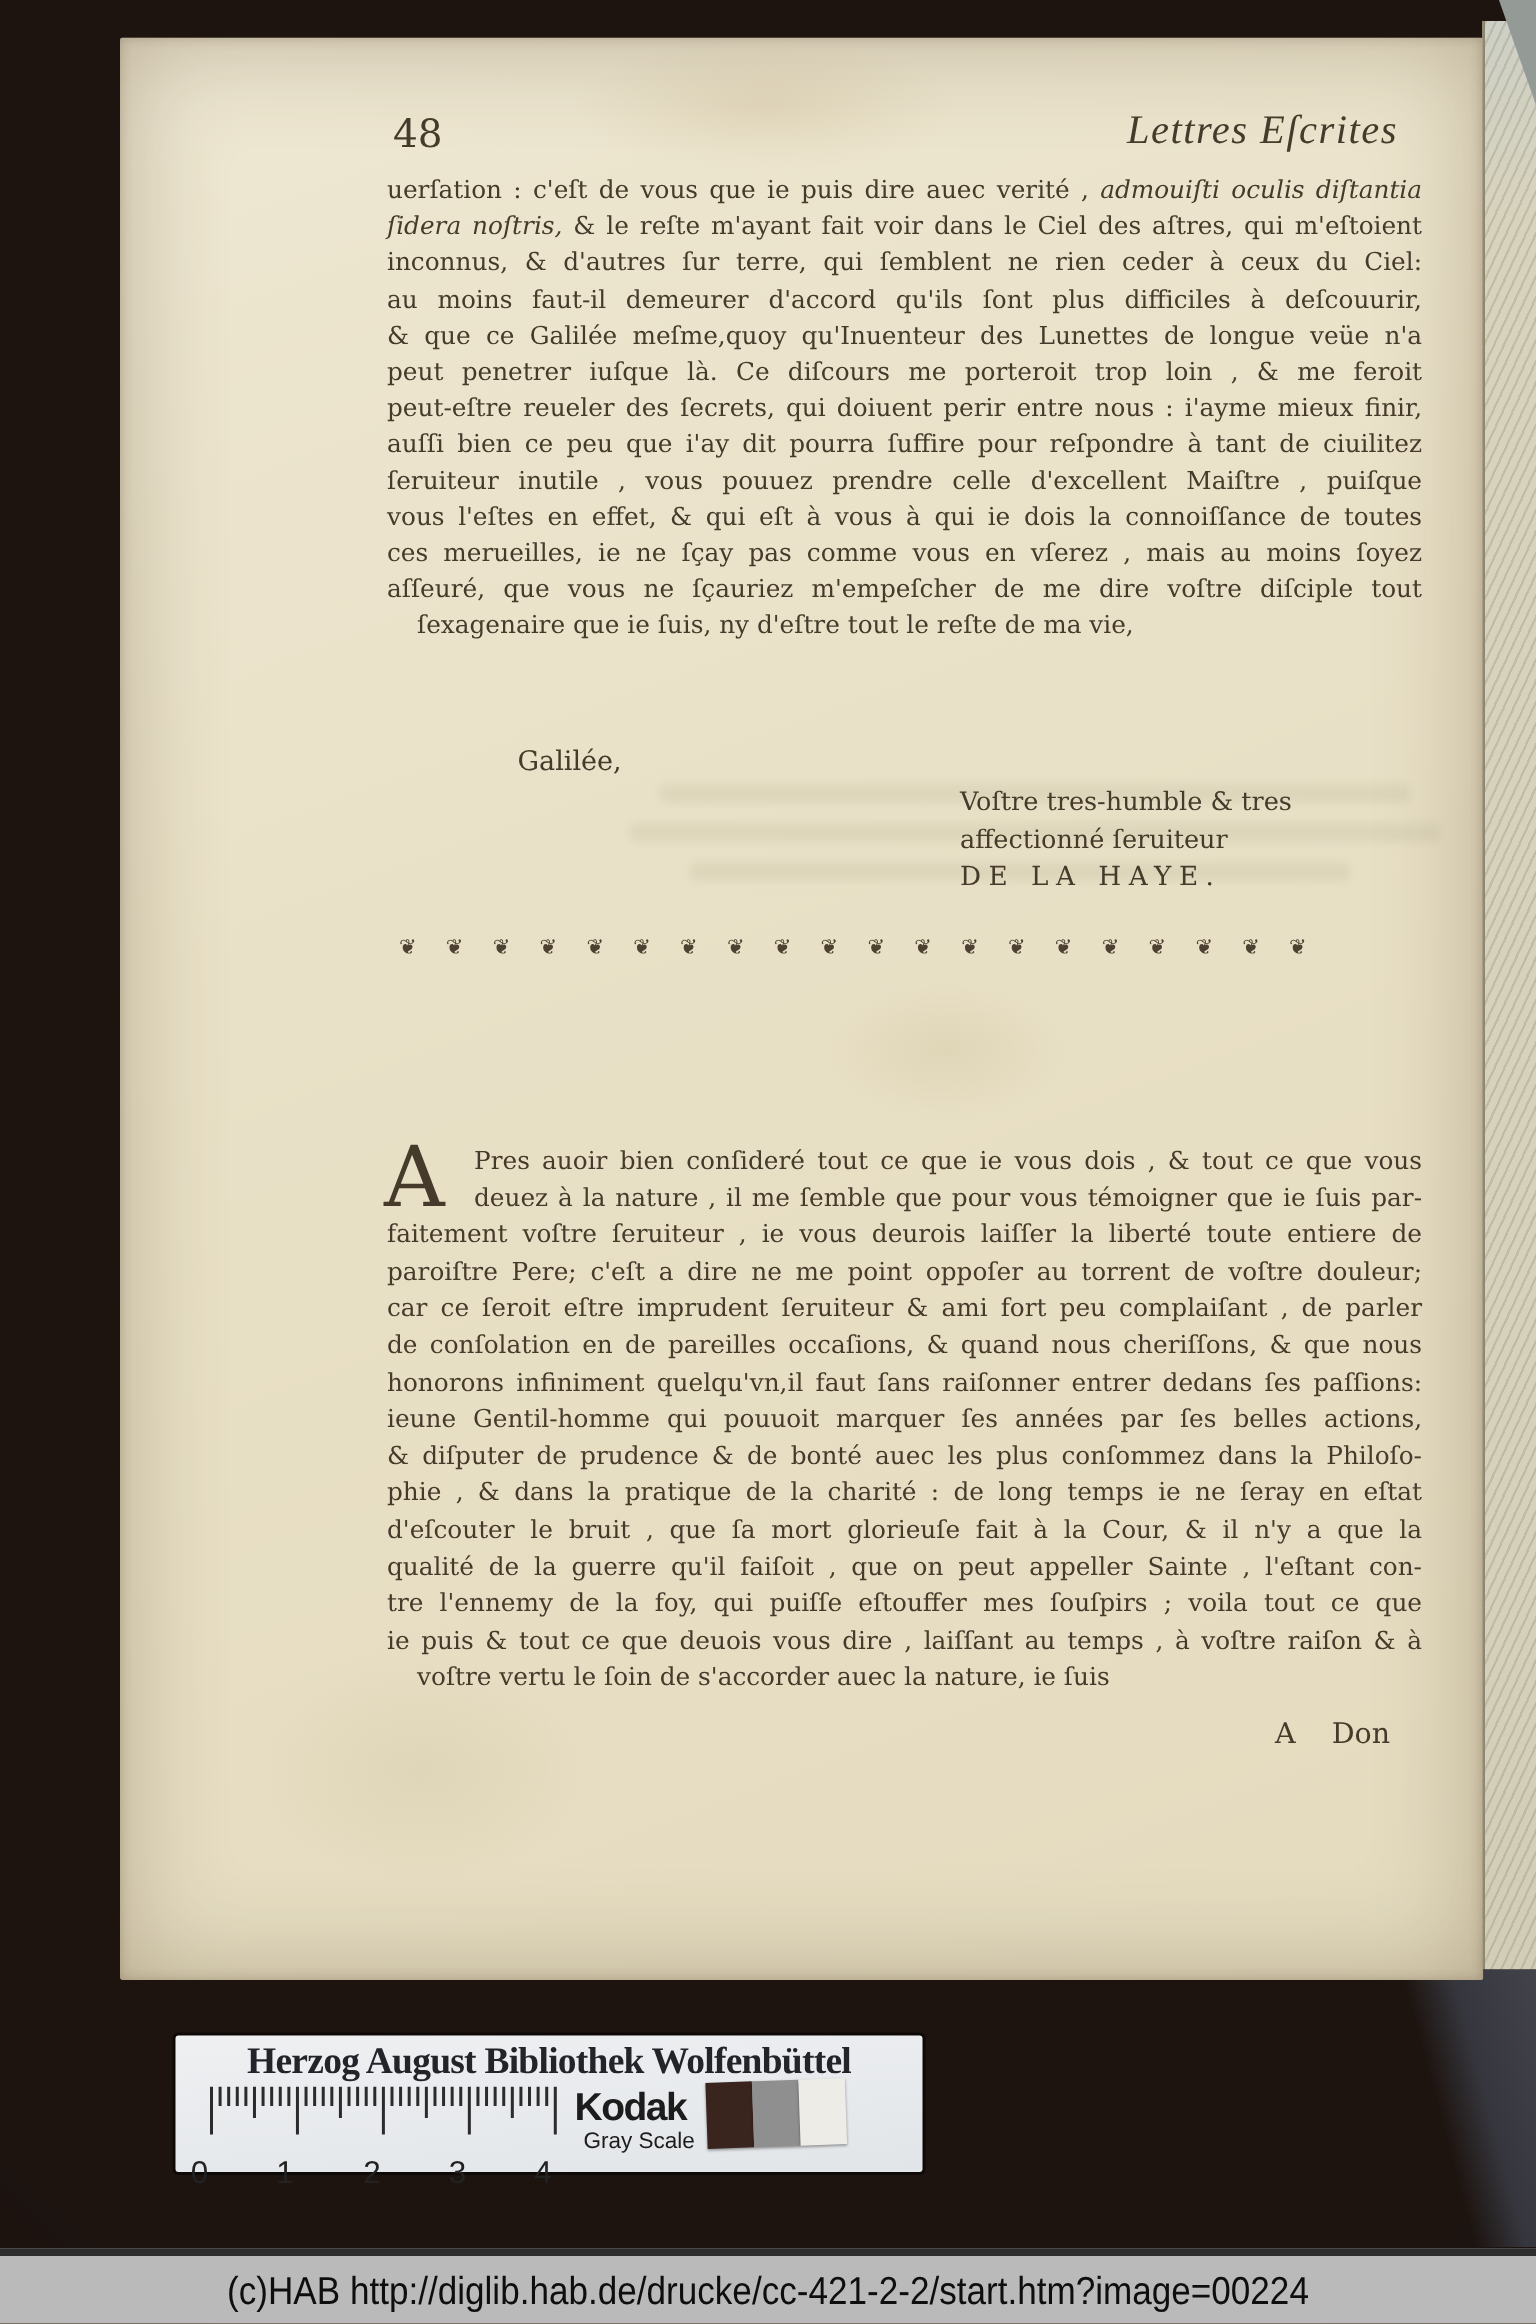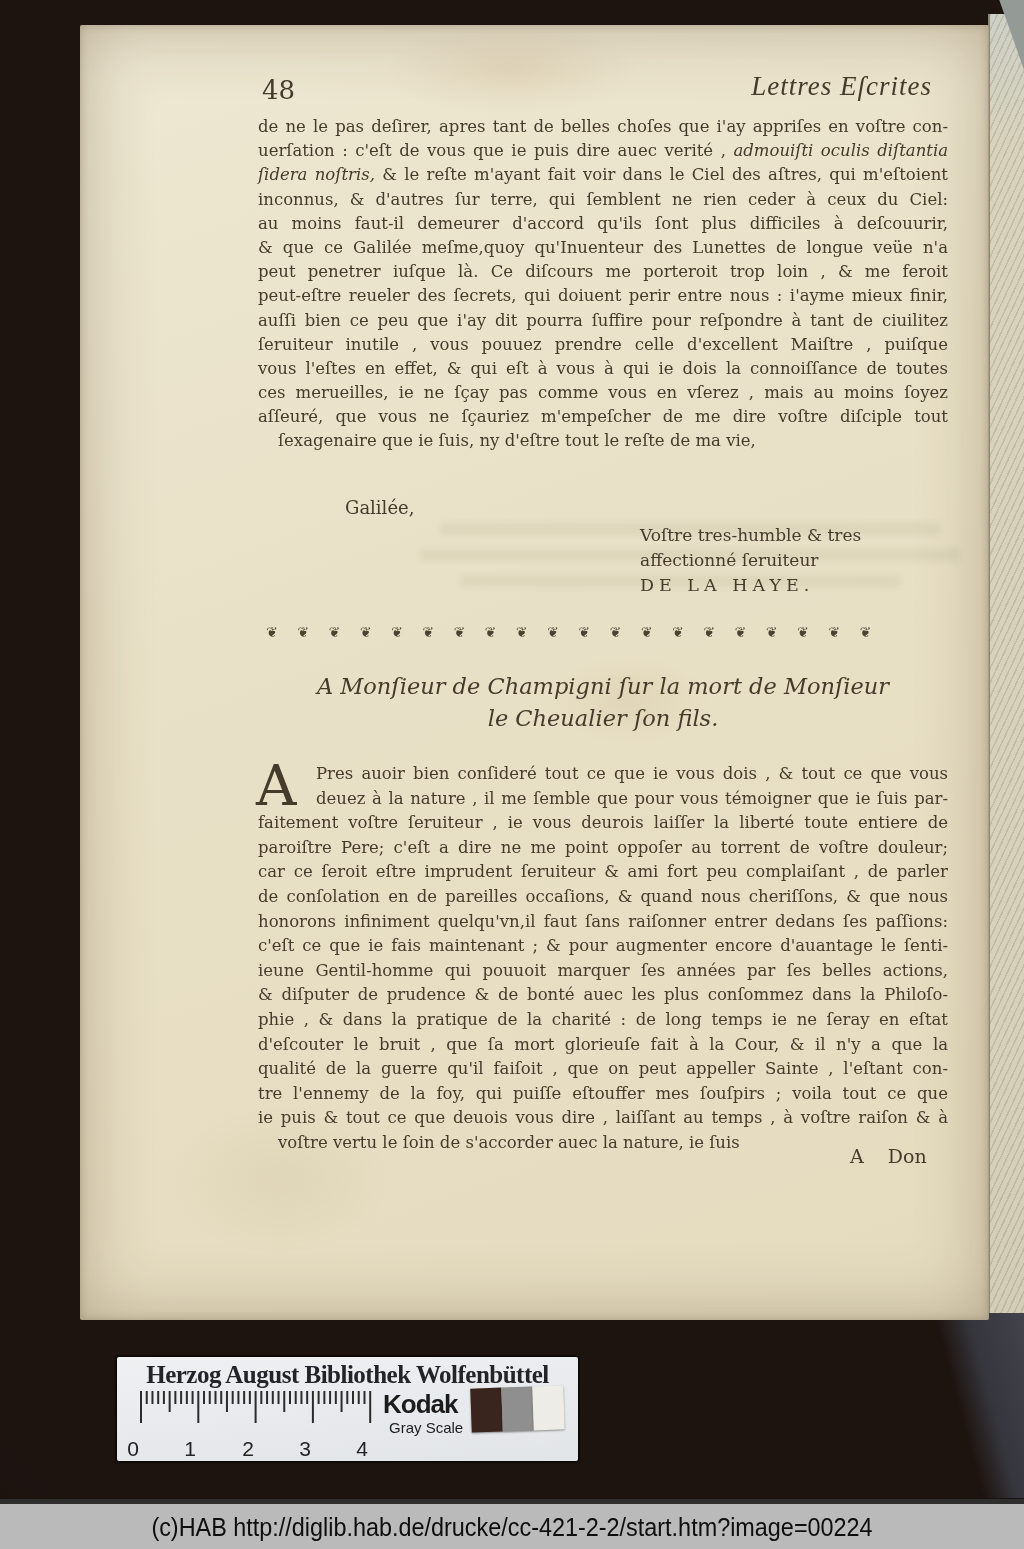--- a/index.html
+++ b/index.html
@@ -69,24 +69,24 @@
     font-family:"DejaVu Sans",sans-serif;font-size:14px;letter-spacing:19.5px;
     color:#4d4132;white-space:nowrap;overflow:hidden;
   }
   .heading{position:absolute;left:178px;top:645px;width:690px;text-align:center;
     font-style:italic;font-size:22.5px;line-height:32px;}
   .dropcap{position:absolute;left:176px;top:736px;font-size:56px;line-height:50px;}
   .catchword{position:absolute;left:770px;top:1120px;font-size:19px;word-spacing:18px;}
 
   
   .label-card{
-    position:absolute;left:117px;top:1357px;width:461px;height:104px;
+    position:absolute;left:117px;top:1357px;width:461px;height:91px;
     background:linear-gradient(175deg,#eef0f2 0%,#e2e5e8 100%);
     border-radius:2px;box-shadow:0 0 0 2px rgba(0,0,0,.55);
-    color:#23232a;font-family:"Liberation Serif",serif;
+    color:#23232a;font-family:"Liberation Serif",serif;padding-left:37px;
   }
   .label-title{position:absolute;left:0;top:4px;width:100%;text-align:center;
     font-weight:bold;font-size:25px;letter-spacing:-0.5px;}
   .ruler{position:absolute;left:8px;top:34px;}
   .ruler-num{position:absolute;top:80px;width:30px;text-align:center;
     font-family:"Liberation Sans",sans-serif;font-size:21px;color:#222;}
   .kodak{position:absolute;left:266px;top:32px;font-family:"Liberation Sans",sans-serif;
     font-weight:bold;font-size:26px;letter-spacing:-1px;color:#1c1c1c;}
   .grayscale{position:absolute;left:272px;top:62px;font-family:"Liberation Sans",sans-serif;
     font-size:15px;color:#1c1c1c;}
@@ -115,21 +115,20 @@
   <div class="stain s2"></div>
   <div class="stain s3"></div>
   <div class="showthrough st1"></div>
   <div class="showthrough st2"></div>
   <div class="showthrough st3"></div>
 
   <div class="pagenum">48</div>
   <div class="running-title">Lettres Eſcrites</div>
 
   <div class="body-block letter1-body">
-      <div class="tline"><span>de ne le pas deſirer, apres tant de belles choſes que i'ay appriſes en voſtre con-</span></div>
       <div class="tline"><span>uerſation : c'eſt de vous que ie puis dire auec verité , </span><span class="it">admouiſti oculis diſtantia</span></div>
       <div class="tline"><span class="it">ſidera noſtris,</span><span> &amp; le reſte m'ayant fait voir dans le Ciel des aſtres, qui m'eſtoient</span></div>
       <div class="tline"><span>inconnus, &amp; d'autres ſur terre, qui ſemblent ne rien ceder à ceux du Ciel:</span></div>
       <div class="tline"><span>au moins faut-il demeurer d'accord qu'ils ſont plus difficiles à deſcouurir,</span></div>
       <div class="tline"><span>&amp; que ce Galilée meſme,quoy qu'Inuenteur des Lunettes de longue veüe n'a</span></div>
       <div class="tline"><span>peut penetrer iuſque là. Ce diſcours me porteroit trop loin , &amp; me feroit</span></div>
       <div class="tline"><span>peut-eſtre reueler des ſecrets, qui doiuent perir entre nous : i'ayme mieux finir,</span></div>
       <div class="tline"><span>auſſi bien ce peu que i'ay dit pourra ſuffire pour reſpondre à tant de ciuilitez</span></div>
       <div class="tline"><span>ſeruiteur inutile , vous pouuez prendre celle d'excellent Maiſtre , puiſque</span></div>
       <div class="tline"><span>vous l'eſtes en effet, &amp; qui eſt à vous à qui ie dois la connoiſſance de toutes</span></div>
@@ -141,36 +140,31 @@
   <div class="salutation">Galilée,</div>
 
   <div class="closing">
     <div>Voſtre tres-humble &amp; tres</div>
     <div>affectionné ſeruiteur</div>
     <div class="signature">DE LA HAYE.</div>
   </div>
 
   <div class="ornament-row">❦❦❦❦❦❦❦❦❦❦❦❦❦❦❦❦❦❦❦❦</div>
 
-  <div class="heading">
-    <div>A Monſieur de Champigni ſur la mort de Monſieur</div>
-    <div>le Cheualier ſon fils.</div>
-  </div>
 
   <div class="dropcap">A</div>
 
   <div class="body-block letter2-body">
       <div class="tline indented"><span>Pres auoir bien conſideré tout ce que ie vous dois , &amp; tout ce que vous</span></div>
       <div class="tline indented"><span>deuez à la nature , il me ſemble que pour vous témoigner que ie ſuis par-</span></div>
       <div class="tline"><span>faitement voſtre ſeruiteur , ie vous deurois laiſſer la liberté toute entiere de</span></div>
       <div class="tline"><span>paroiſtre Pere; c'eſt a dire ne me point oppoſer au torrent de voſtre douleur;</span></div>
       <div class="tline"><span>car ce ſeroit eſtre imprudent ſeruiteur &amp; ami fort peu complaiſant , de parler</span></div>
       <div class="tline"><span>de conſolation en de pareilles occaſions, &amp; quand nous cheriſſons, &amp; que nous</span></div>
       <div class="tline"><span>honorons infiniment quelqu'vn,il faut ſans raiſonner entrer dedans ſes paſſions:</span></div>
-      <div class="tline"><span>c'eſt ce que ie fais maintenant ; &amp; pour augmenter encore d'auantage le ſenti-</span></div>
       <div class="tline"><span>ieune Gentil-homme qui pouuoit marquer ſes années par ſes belles actions,</span></div>
       <div class="tline"><span>&amp; diſputer de prudence &amp; de bonté auec les plus conſommez dans la Philoſo-</span></div>
       <div class="tline"><span>phie , &amp; dans la pratique de la charité : de long temps ie ne ſeray en eſtat</span></div>
       <div class="tline"><span>d'eſcouter le bruit , que ſa mort glorieuſe fait à la Cour, &amp; il n'y a que la</span></div>
       <div class="tline"><span>qualité de la guerre qu'il faiſoit , que on peut appeller Sainte , l'eſtant con-</span></div>
       <div class="tline"><span>tre l'ennemy de la foy, qui puiſſe eſtouffer mes ſouſpirs ; voila tout ce que</span></div>
       <div class="tline"><span>ie puis &amp; tout ce que deuois vous dire , laiſſant au temps , à voſtre raiſon &amp; à</span></div>
       <div class="tline last"><span>voſtre vertu le ſoin de s'accorder auec la nature, ie ſuis</span></div>
     </div>
 

